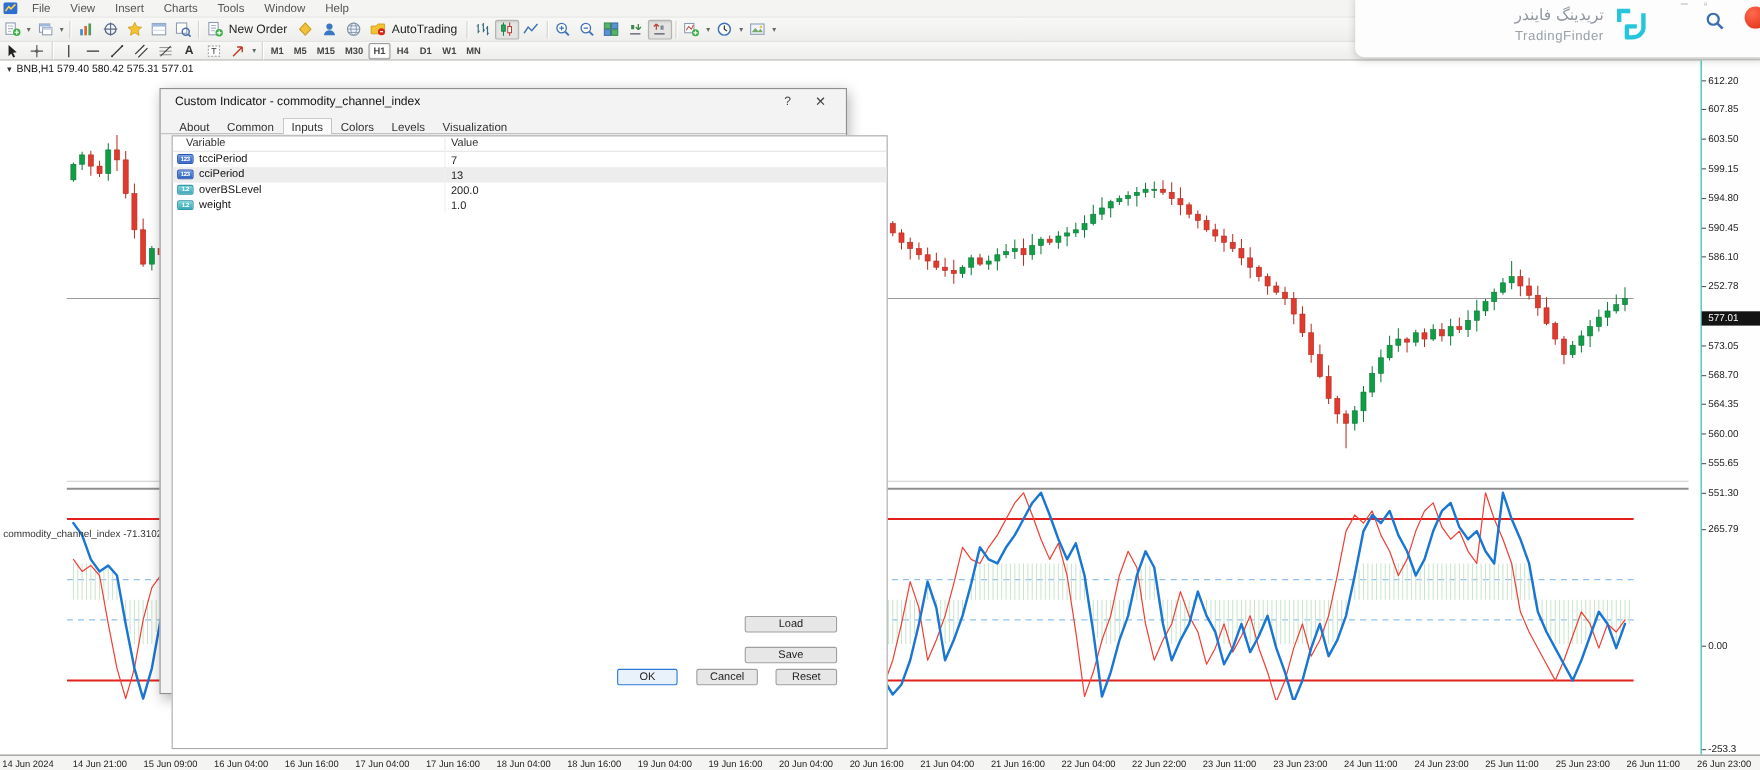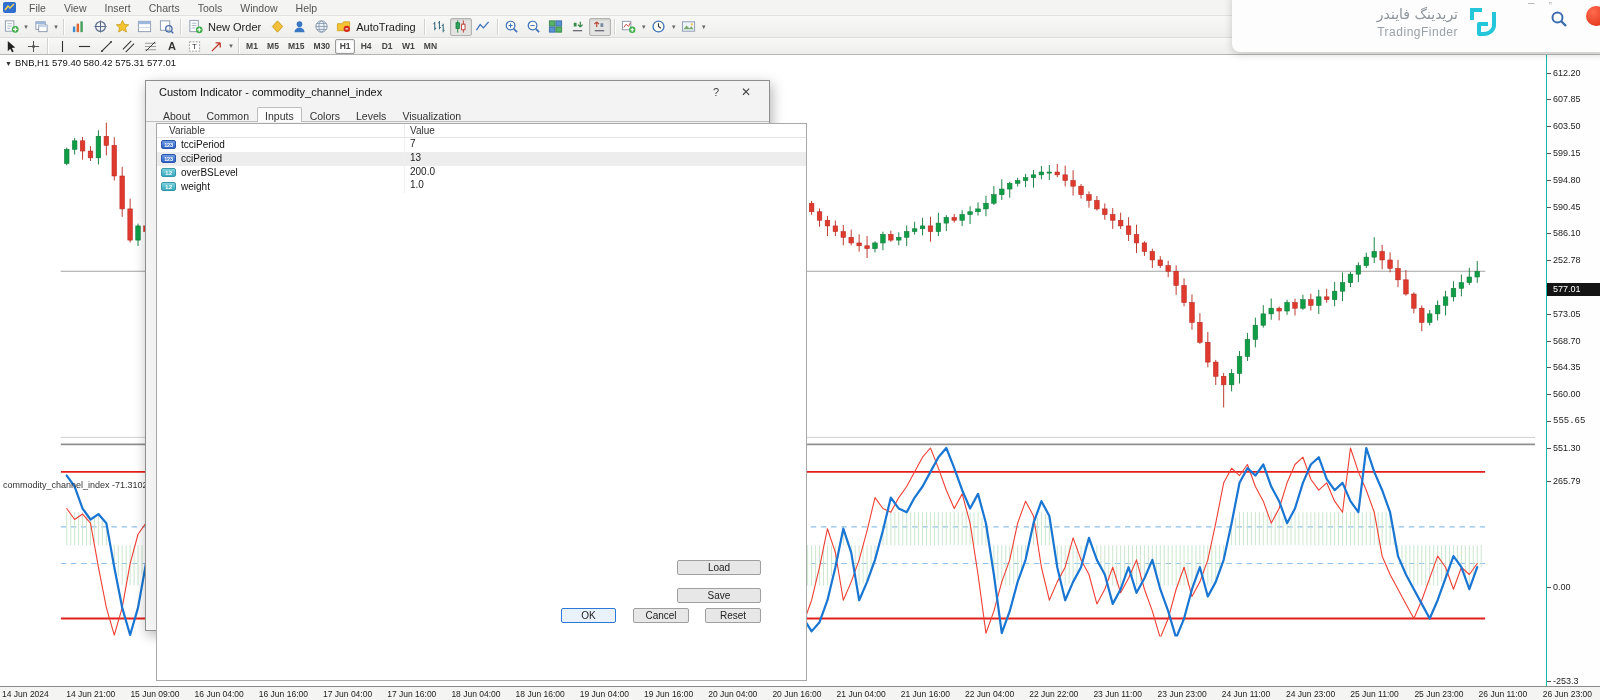--- a/index.html
+++ b/index.html
@@ -42,21 +42,21 @@
   .dlg-title .t { flex:1; }
   .dlg-x { width:30px; text-align:center; font-size:12px; color:#444; }
   .dlg-help { width:30px; text-align:center; font-size:11px; color:#444; }
   .dlg-tabs { display:flex; padding:4px 0 0 9px; border-bottom:1px solid #bdbdbd; height:19px; }
   .dlg-tab { padding:2px 7px; font-size:10.5px; color:#333; border:1px solid transparent; border-bottom:none; margin-bottom:-1px; }
   .dlg-tab.active { background:#fbfbfb; border-color:#bdbdbd; border-radius:2px 2px 0 0; }
   .listbox { position:absolute; left:10px; top:42px; width:651px; height:558px; background:#fff; border:1px solid #a8a8a8; width:651px; }
   .lb-head { display:flex; height:14px; border-bottom:1px solid #e4e4e4; color:#333; }
   .lb-col1 { width:248px; padding-left:12px; border-right:1px solid #ececec; font-size:10px; line-height:14px; }
   .lb-col2 { flex:1; padding-left:5px; font-size:10px; line-height:14px; }
-  .lb-row { display:flex; height:13.8px; align-items:flex-start; }
+  .lb-row { display:flex; height:13.8px; align-items:flex-end; }
   .lb-row.shade { background:#ededed; }
   .lb-row .c1 { width:248px; display:flex; align-items:center; gap:5px; padding-left:4px; border-right:1px solid #f0f0f0; height:100%; }
   .lb-row .c2 { flex:1; padding-left:5px; font-size:10px; }
   .badge { width:15px; height:9px; border-radius:2px; color:#fff; font-size:5.5px; font-weight:bold; text-align:center; line-height:9px; letter-spacing:-.3px; }
   .badge.int { background:linear-gradient(#6d9be4,#2f62c4); border:1px solid #2a56ad; }
   .badge.dbl { background:linear-gradient(#7fd4de,#3aa9bd); border:1px solid #3597a9; }
   .rname { font-size:10px; color:#111; }
   .dbtn { position:absolute; height:15px; background:#e7e7e7; border:1px solid #9f9f9f; border-radius:2px; font-size:10px; color:#222; text-align:center; line-height:13px; }
   .dbtn.primary { border:1.5px solid #2b78d7; background:#e9f1fb; }
   #btn-load { left:531px; top:479px; width:84px; }
@@ -1049,21 +1049,21 @@
       <div class="pa-label" style="top: 66.1px;">603.50</div>
       <div class="pa-label" style="top: 92.9px;">599.15</div>
       <div class="pa-label" style="top: 119.7px;">594.80</div>
       <div class="pa-label" style="top: 146.5px;">590.45</div>
       <div class="pa-label" style="top: 173.3px;">586.10</div>
       <div class="pa-label" style="top: 200.1px;">252.78</div>
       <div class="pa-label" style="top: 253.7px;">573.05</div>
       <div class="pa-label" style="top: 280.5px;">568.70</div>
       <div class="pa-label" style="top: 307.3px;">564.35</div>
       <div class="pa-label" style="top: 334.1px;">560.00</div>
-      <div class="pa-label" style="top: 360.9px; font-family: Liberation Mono, monospace;">555.65</div>
+      <div class="pa-label" style="top: 360.9px;">555.65</div>
       <div class="pa-label" style="top: 387.7px;">551.30</div>
       <div class="pa-label" style="top: 421.216px;">265.79</div>
       <div class="pa-label" style="top: 527px;">0.00</div>
       <div class="pa-label" style="top: 621px;">-253.3</div>
     </div>
   <div class="price-tag" style="top:228px">577.01</div>
 </div>
 
 <div class="time-axis">
     <div id="ta-labels">

